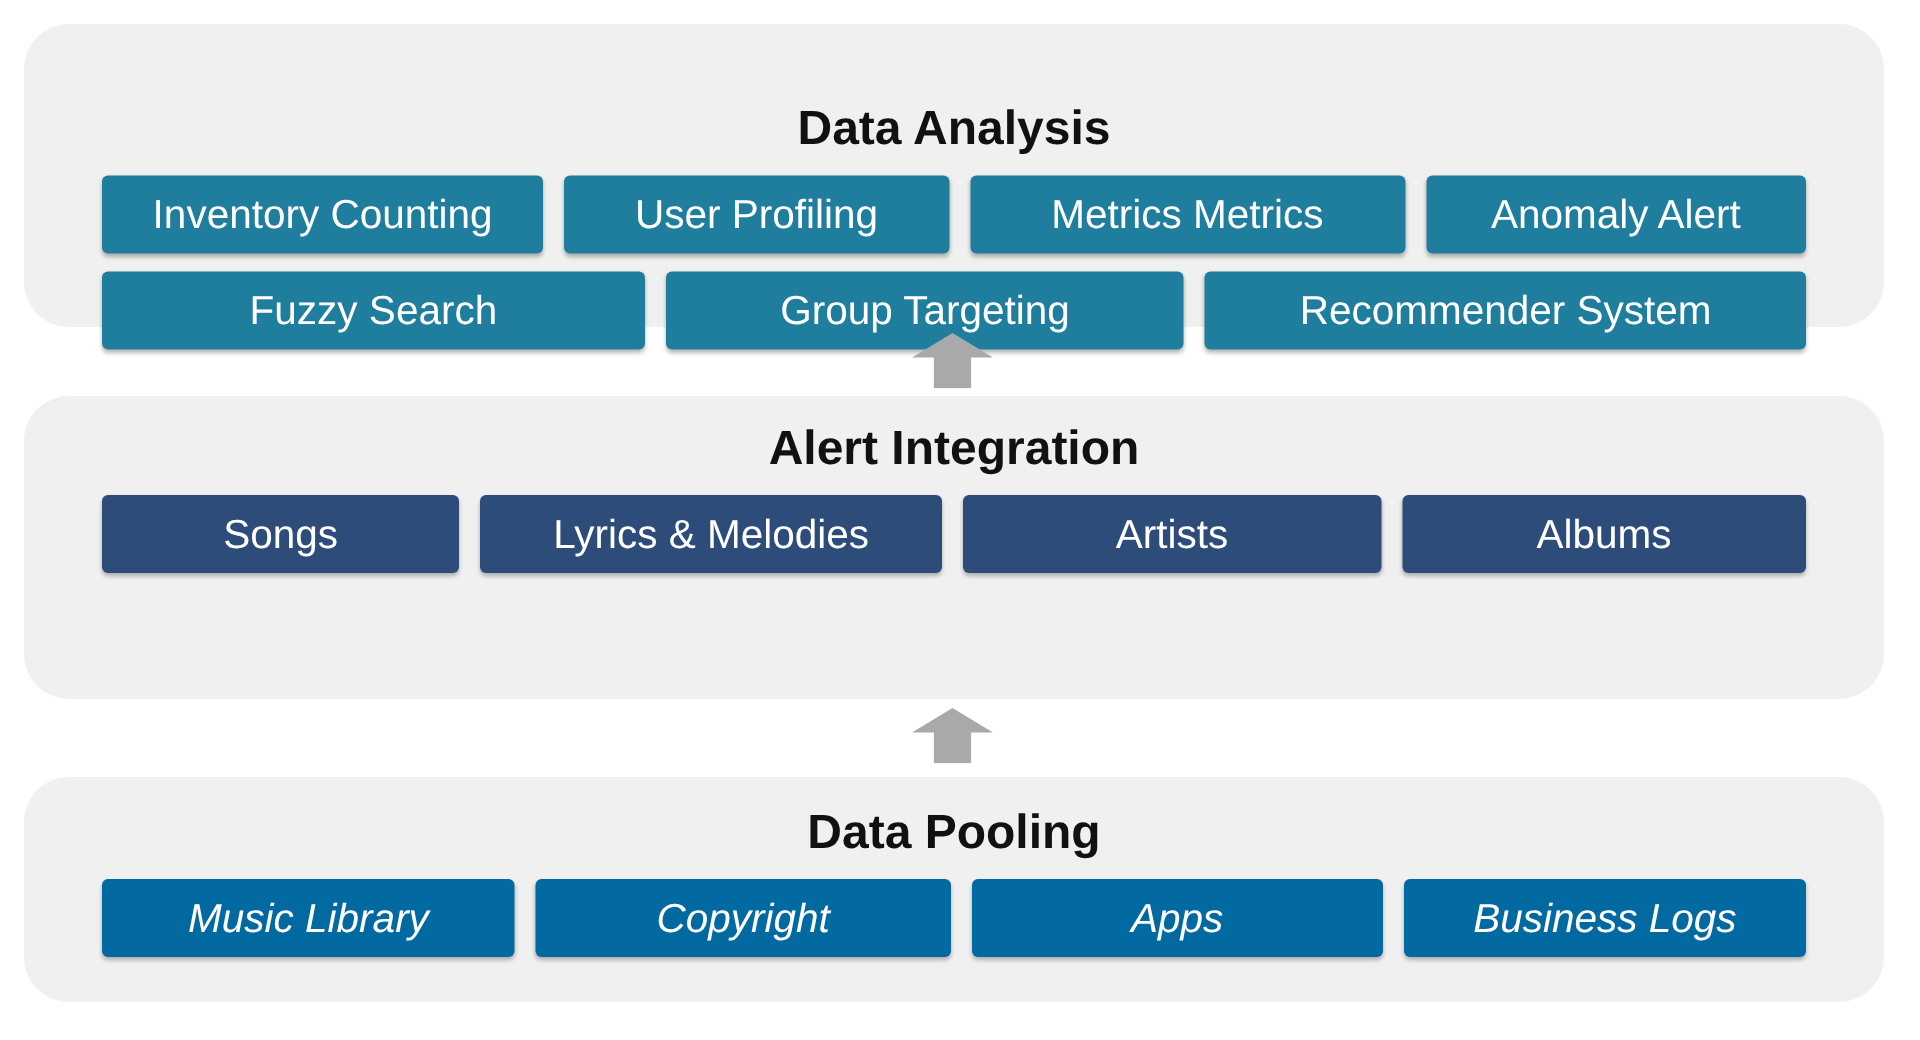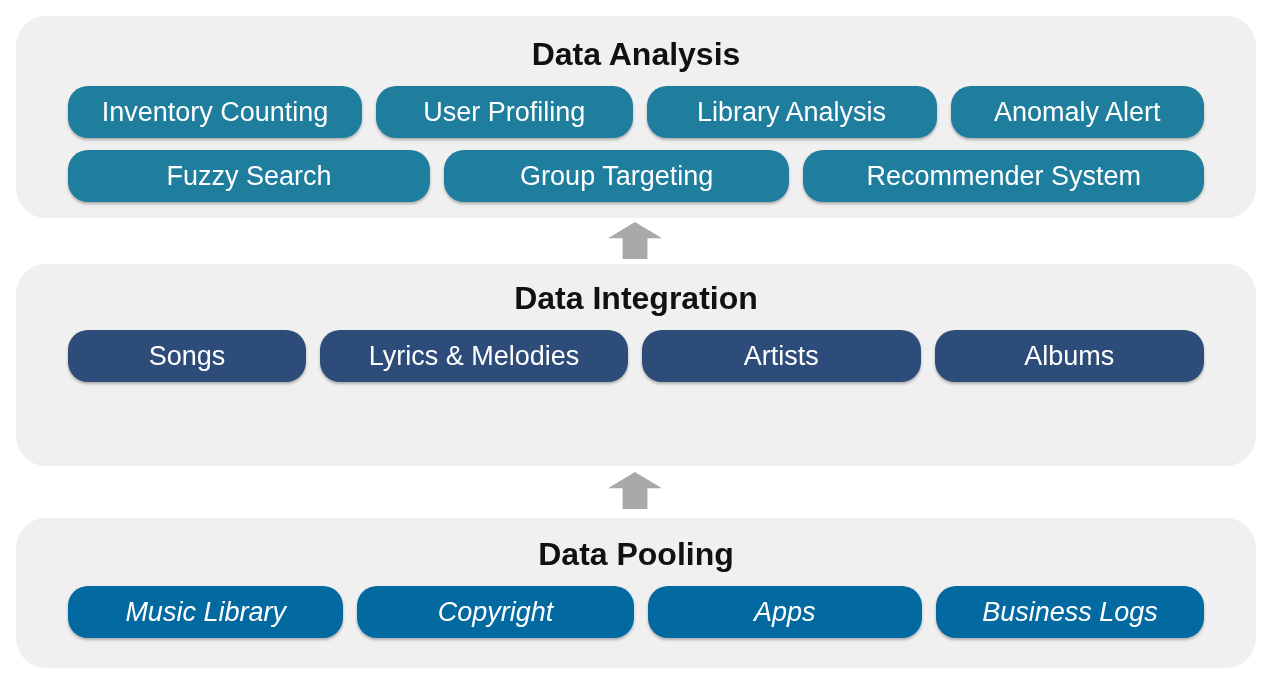--- a/index.html
+++ b/index.html
@@ -25,38 +25,38 @@
   .panel-pooling     { top: 518px; height: 150px; }
 
   .panel-title {
     text-align: center;
     font-size: 32px;
     line-height: 40px;
     color: #111111;
     margin: 0;
     padding-top: 16px;
   }
-  .panel-analysis .panel-title    { padding-top: 18px; }
+  .panel-analysis .panel-title    { padding-top: 18px; margin-top: 31px; }
   .panel-integration .panel-title { padding-top: 14px; }
   .panel-pooling .panel-title     { }
 
   .btn-row {
     display: flex;
     gap: 14px;
     height: 52px;
     margin-top: 12px;
   }
   .btn-row + .btn-row { }
 
   .btn {
     display: flex;
     align-items: center;
     justify-content: center;
     height: 52px;
-    border-radius: 20px;
+    border-radius: 4px;
     color: #ffffff;
     font-size: 27px;
     white-space: nowrap;
     box-shadow: 0 2px 3px rgba(0,0,0,0.28);
   }
   .panel-analysis .btn    { background: #1f7e9e; }
   .panel-integration .btn { background: #2d4c7a; }
   .panel-pooling .btn     { background: #0369a1; font-style: italic; }
 
   .up-arrow {
@@ -73,34 +73,34 @@
 </head>
 <body>
 
 <div class="stage">
 
   <section class="panel panel-analysis">
     <h2 class="panel-title">Data Analysis</h2>
     <div class="btn-row">
       <div class="btn" style="flex:289">Inventory Counting</div>
       <div class="btn" style="flex:252">User Profiling</div>
-      <div class="btn" style="flex:285">Library Analysis</div>
+      <div class="btn" style="flex:285">Metrics Metrics</div>
       <div class="btn" style="flex:249">Anomaly Alert</div>
     </div>
     <div class="btn-row">
       <div class="btn" style="flex:356">Fuzzy Search</div>
       <div class="btn" style="flex:340">Group Targeting</div>
       <div class="btn" style="flex:394">Recommender System</div>
     </div>
   </section>
 
   <div class="up-arrow arrow-1"></div>
 
   <section class="panel panel-integration">
-    <h2 class="panel-title">Data Integration</h2>
+    <h2 class="panel-title">Alert Integration</h2>
     <div class="btn-row">
       <div class="btn" style="flex:236">Songs</div>
       <div class="btn" style="flex:305">Lyrics &amp; Melodies</div>
       <div class="btn" style="flex:276">Artists</div>
       <div class="btn" style="flex:267">Albums</div>
     </div>
   </section>
 
   <div class="up-arrow arrow-2"></div>
 

